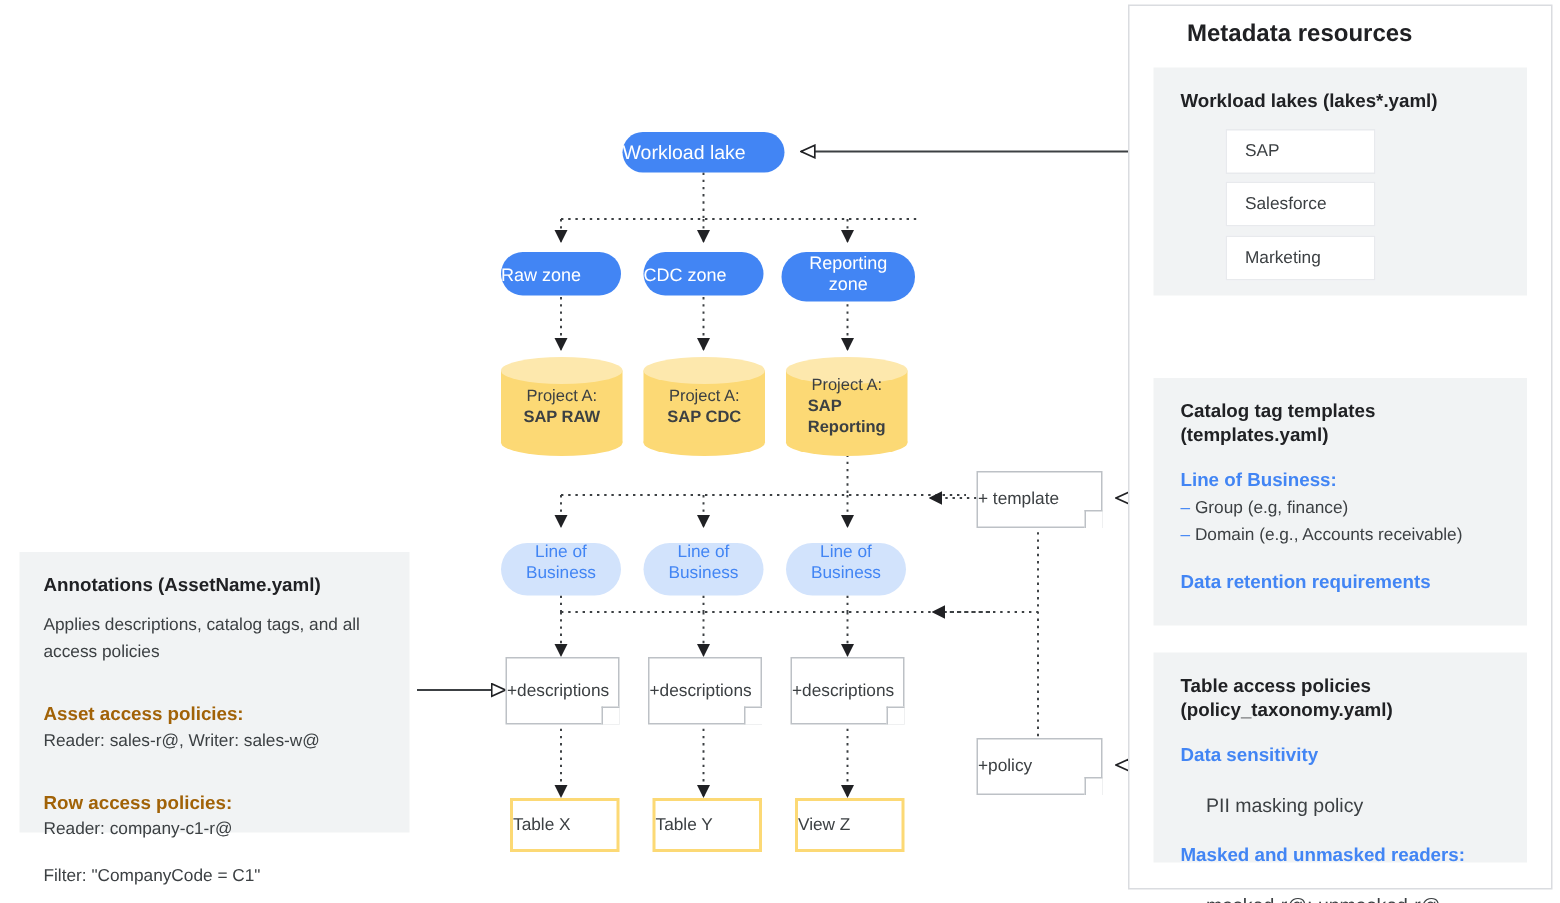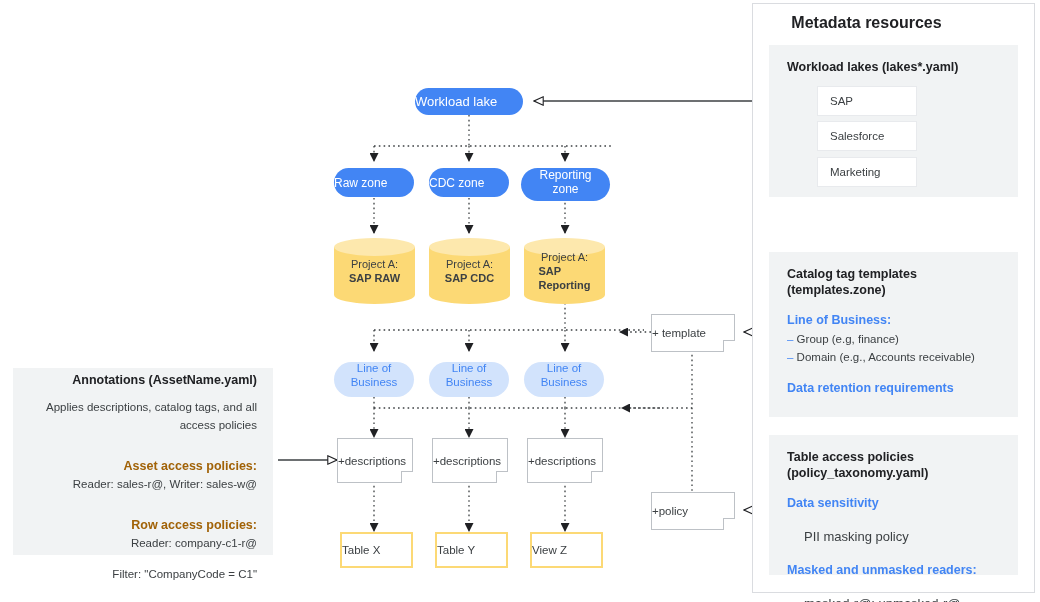--- a/index.html
+++ b/index.html
@@ -57,21 +57,21 @@
   .card p{margin:17px;font-size:13px;color:#3c4043;line-height:17px;}
   .card ul{margin:2px 0 0 0;padding:0;list-style:none;}
   .card li{font-size:11.5px;color:#3c4043;line-height:18px;}
   .card li .dash{color:#4285f4;}
 
   .lakebox{position:absolute;background:#ffffff;border:1px solid #e8eaed;box-sizing:border-box;
            display:flex;align-items:center;padding-left:12px;font-size:11.5px;color:#3c4043;}
 
   
   .leftcard{position:absolute;left:13px;top:368px;width:260px;height:187px;
-            background:#f1f3f4;box-sizing:border-box;padding:4px 16px;text-align:right;}
+            background:#f1f3f4;box-sizing:border-box;padding:14px 16px;}
   .leftcard h3{margin:0;font-size:12.5px;font-weight:700;color:#202124;line-height:16px;}
   .leftcard p{margin:10px 0 0 0;font-size:11.5px;color:#3c4043;line-height:18px;}
   .leftcard .blue{color:#a16207;font-size:12.5px;font-weight:700;margin-top:24px;line-height:16px;}
   .leftcard .val{font-size:11.5px;color:#3c4043;line-height:18px;margin-top:1px;}
 </style>
 </head>
 <body>
 
 <div class="canvas">
 
@@ -244,21 +244,21 @@
   </div>
   <div class="lakebox" style="left:817px;top:121px;width:100px;height:30px;">
     <span>Salesforce</span>
   </div>
   <div class="lakebox" style="left:817px;top:157px;width:100px;height:30px;">
     <span>Marketing</span>
   </div>
 
   <div class="card" style="left:769px;top:252px;width:249px;height:165px;">
     <h3>Catalog tag templates</h3>
-    <h3>(templates.zone)</h3>
+    <h3>(templates.yaml)</h3>
     <div class="blue">Line of Business:</div>
     <ul>
       <li>
         <span class="dash">–</span>
         <span>Group (e.g, finance)</span>
       </li>
       <li>
         <span class="dash">–</span>
         <span>Domain (e.g., Accounts receivable)</span>
       </li>

